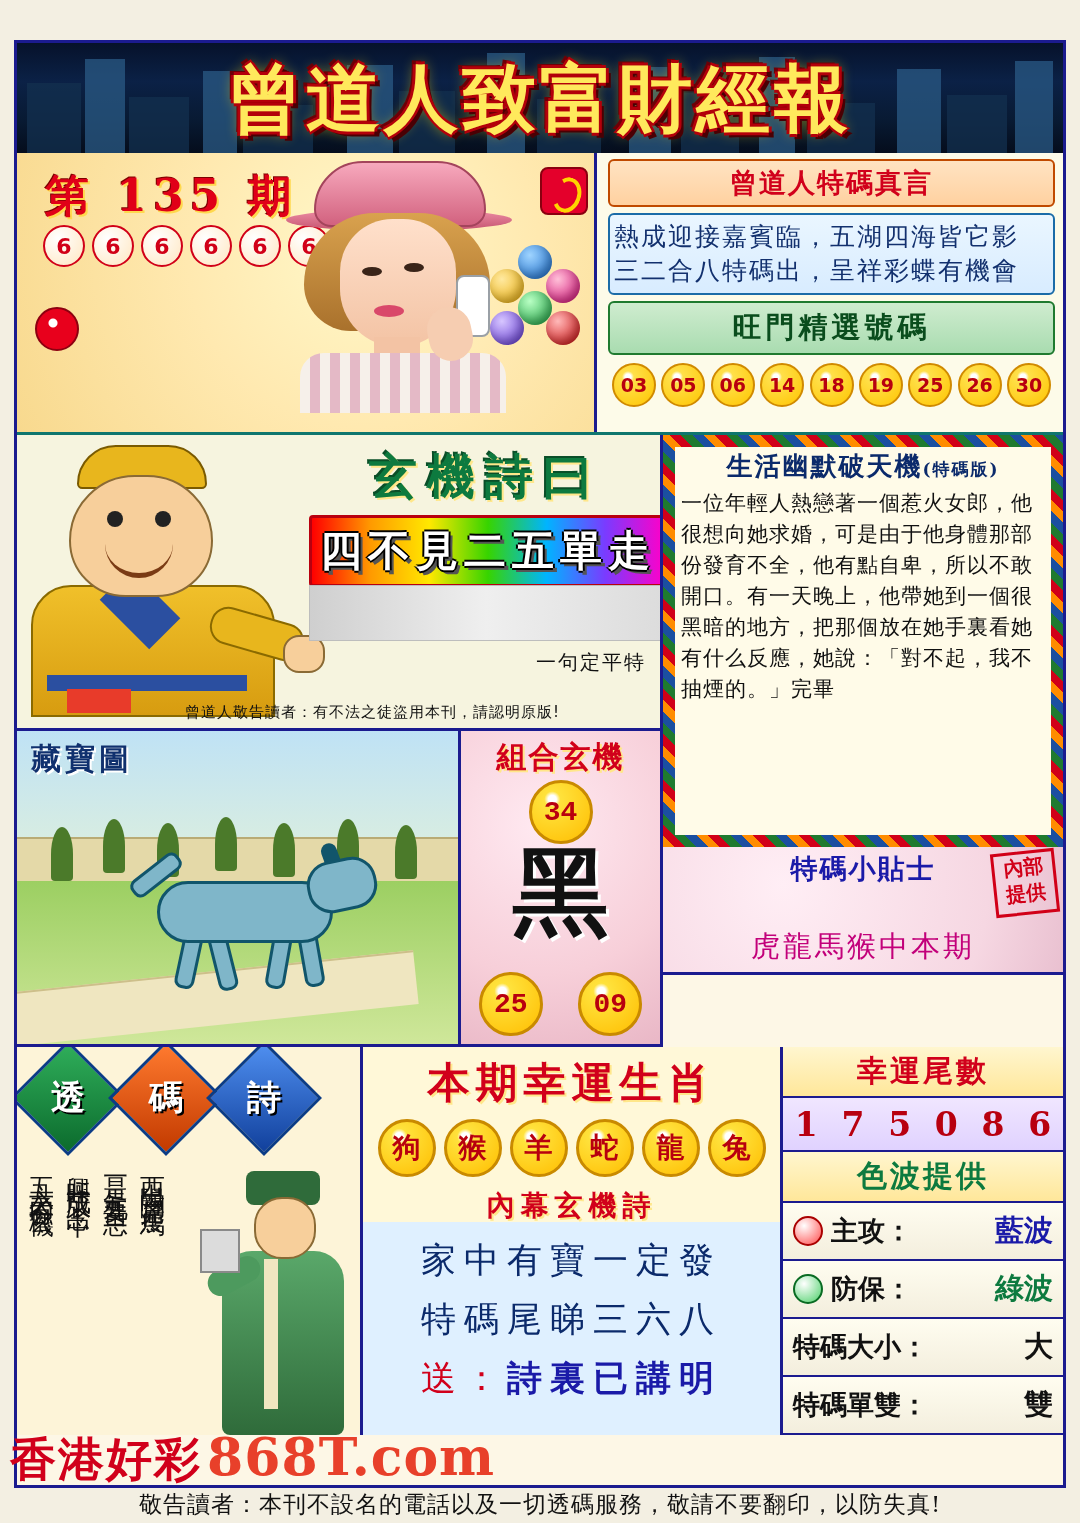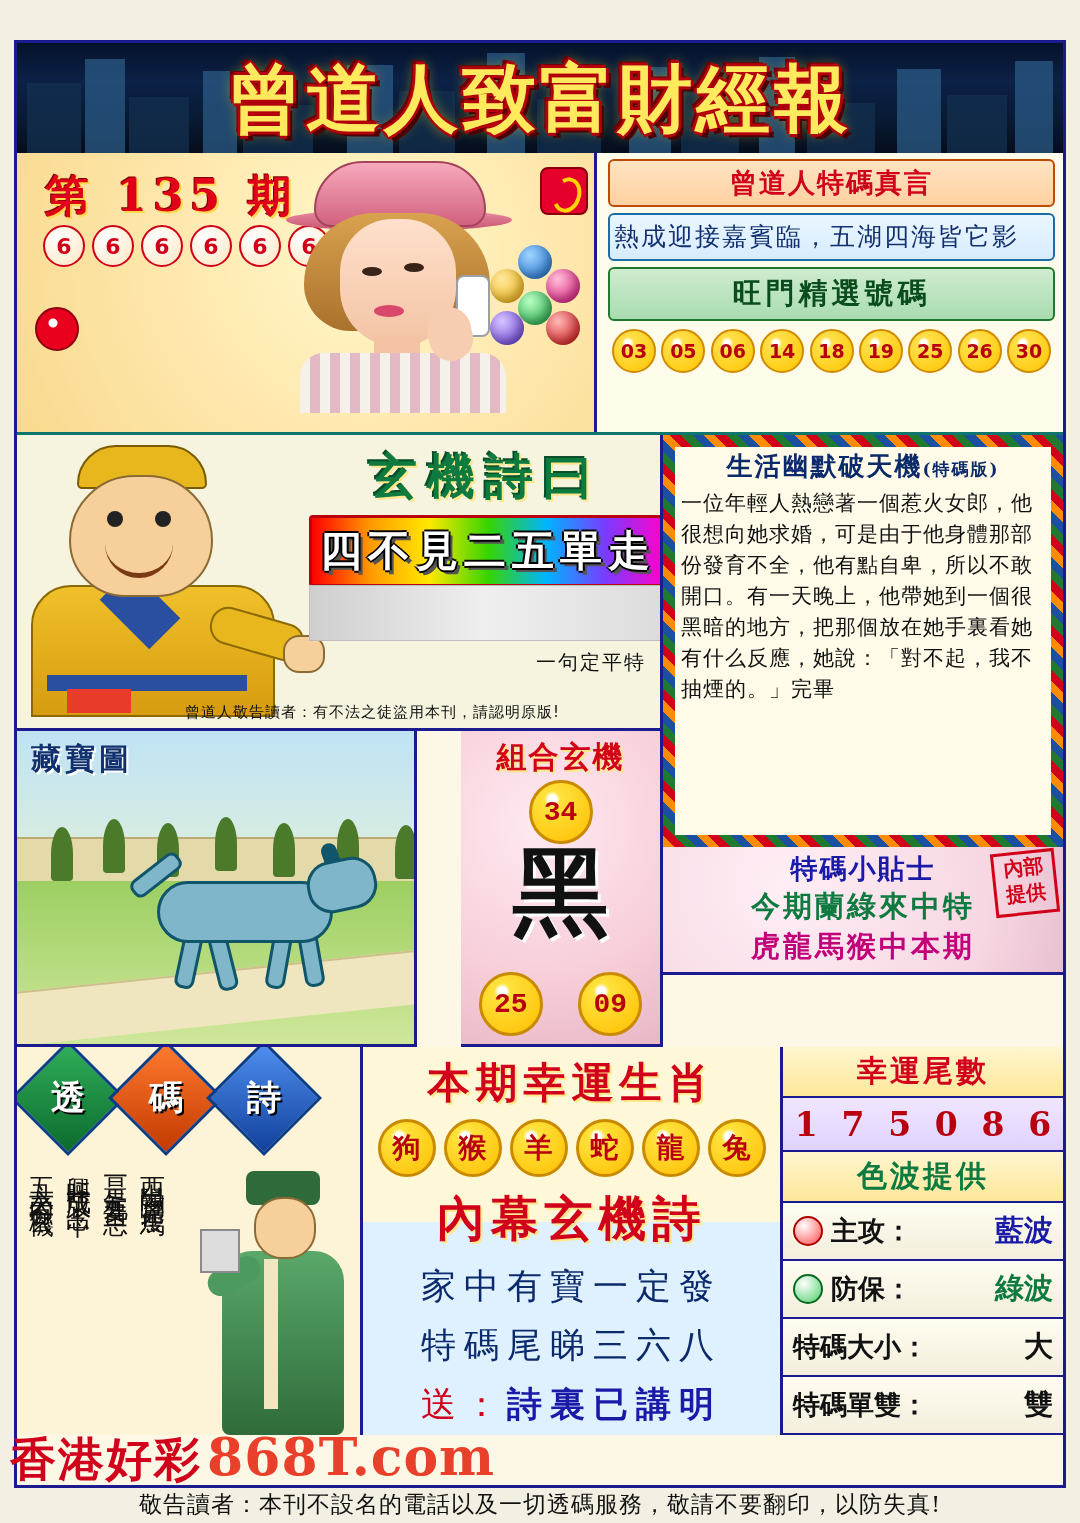--- a/index.html
+++ b/index.html
@@ -105,21 +105,21 @@
     display:flex;align-items:center;justify-content:center;border-radius:4px;}
   .rainbow span{font-family:"DejaVu Serif","Liberation Serif",serif;font-weight:bold;font-size:42px;letter-spacing:6px;
     color:#ffffff;text-shadow:-2px 0 #000,2px 0 #000,0 -2px #000,0 2px #000,4px 4px 0 #555;}
   .blankbar{position:absolute;left:292px;top:150px;width:352px;height:54px;
     background:linear-gradient(90deg,#cfcfcf,#efefef,#dcdcdc);border:1px solid #bdbdbd;}
   .onesent{position:absolute;right:14px;top:214px;font-family:"DejaVu Serif","Liberation Serif",serif;
     font-size:20px;color:#111;letter-spacing:2px;}
   .warn-small{position:absolute;left:168px;bottom:6px;font-size:15px;color:#111;letter-spacing:1px;}
 
   
-  .treasure{position:absolute;left:17px;top:731px;width:400px;height:316px;background:#cfe8b0;
+  .treasure{position:absolute;left:17px;top:731px;width:444px;height:316px;background:#cfe8b0;
     border-right:3px solid #1b1b8f;border-bottom:3px solid #1b1b8f;box-sizing:border-box;overflow:hidden;}
   .tr-label{position:absolute;left:14px;top:8px;z-index:5;font-family:"DejaVu Serif","Liberation Serif",serif;
     font-weight:bold;font-size:30px;letter-spacing:4px;color:#10306e;text-shadow:2px 2px 0 #fff;}
   .sky{position:absolute;left:0;top:0;width:100%;height:46%;background:linear-gradient(180deg,#bfe2f5,#dff0dc);}
   .hill{position:absolute;left:0;top:34%;width:100%;height:22%;background:#e4d9a8;border-top:2px solid #b9ab74;}
   .grass{position:absolute;left:0;bottom:0;width:100%;height:52%;background:linear-gradient(180deg,#9ccf62,#cfe79a);}
   .road{position:absolute;left:-20px;bottom:18px;width:420px;height:52px;background:#efe6c0;transform:rotate(-6deg);border-top:2px solid #cdbf8a;}
   .tree{position:absolute;width:22px;height:54px;background:#4b7a2a;border-radius:50% 50% 4px 4px;}
   .dog{position:absolute;left:110px;top:120px;width:250px;height:120px;}
   .dog .torso{position:absolute;left:30px;top:30px;width:170px;height:56px;border-radius:40px;background:#7fb6c9;border:3px solid #11556b;}
@@ -146,21 +146,21 @@
     border-image:repeating-linear-gradient(45deg,#ff8c00 0 8px,#d10018 8px 16px,#1f7a2f 16px 24px,#1b4fa0 24px 32px) 12;}
   .humor h3{margin:2px 0 4px;text-align:center;font-family:"DejaVu Serif","Liberation Serif",serif;font-size:26px;color:#0b2a6b;letter-spacing:2px;}
   .humor h3 small{font-size:17px;}
   .humor p{margin:0 6px;font-family:"DejaVu Serif","Liberation Serif",serif;font-size:21px;line-height:31px;color:#111;letter-spacing:1px;}
 
   .tips{position:absolute;left:663px;top:847px;width:400px;height:128px;
     background:radial-gradient(circle at 30% 30%,#ffeef5,#f6d7e2 70%,#e9c0d0 100%);
     border-bottom:3px solid #1b1b8f;box-sizing:border-box;}
   .tips .t1{text-align:center;margin-top:4px;font-family:"DejaVu Serif","Liberation Serif",serif;font-weight:bold;font-size:27px;color:#1a1aa8;letter-spacing:2px;}
   .tips .t2{text-align:center;font-family:"DejaVu Serif","Liberation Serif",serif;font-weight:bold;font-size:29px;color:#0d7a3f;letter-spacing:3px;}
-  .tips .t3{text-align:center;font-family:"DejaVu Serif","Liberation Serif",serif;font-weight:bold;font-size:29px;color:#c2007a;letter-spacing:3px;}
+  .tips .t3{text-align:center;font-family:"DejaVu Serif","Liberation Serif",serif;font-weight:normal;font-size:29px;color:#c2007a;letter-spacing:3px;margin-top:40px;}
   .stamp{position:absolute;right:6px;top:4px;width:58px;height:58px;border:3px solid #d10018;color:#d10018;
     font-weight:bold;font-size:20px;line-height:26px;text-align:center;transform:rotate(-6deg);}
   .qianbox{position:absolute;left:663px;top:975px;width:400px;height:72px;background:#f2ecff;
     border-bottom:3px solid #1b1b8f;box-sizing:border-box;display:flex;}
   .qianbox .side{width:70px;display:flex;align-items:center;justify-content:center;gap:2px;
     background:linear-gradient(180deg,#ffd7a0,#cfe0ff);font-size:14px;writing-mode:vertical-rl;}
   .qianbox .lines{flex:1;padding:4px 6px;font-family:"DejaVu Serif","Liberation Serif",serif;font-size:21px;line-height:31px;color:#111;letter-spacing:1px;}
 
   
   .bl{position:absolute;left:17px;top:1047px;width:346px;height:388px;background:#fdf4d8;
@@ -181,21 +181,21 @@
 
   .bm{position:absolute;left:363px;top:1047px;width:420px;height:388px;
     background:linear-gradient(180deg,#fff8d8 0 45%,#dff0ff 45% 100%);
     border-right:3px solid #1b1b8f;box-sizing:border-box;text-align:center;}
   .bm .h1{margin-top:8px;font-family:"DejaVu Serif","Liberation Serif",serif;font-weight:bold;font-size:42px;
     letter-spacing:6px;color:#d1001b;text-shadow:2px 2px 0 #ffe78a;}
   .zodiac{display:flex;justify-content:center;gap:8px;margin-top:8px;}
   .zodiac span{width:52px;height:52px;border-radius:50%;display:flex;align-items:center;justify-content:center;
     font-family:"DejaVu Serif","Liberation Serif",serif;font-weight:bold;font-size:28px;color:#b8000f;
     background:radial-gradient(circle at 35% 28%,#fff 0 4px,#ffe23c 8px,#ffbd00 100%);border:3px solid #c98a00;}
-  .bm .h2{margin-top:10px;font-family:"DejaVu Serif","Liberation Serif",serif;font-weight:bold;font-size:48px;
+  .bm .h2{margin-top:10px;font-family:"DejaVu Serif","Liberation Serif",serif;font-weight:bold;font-size:28px;
     letter-spacing:6px;color:#d1001b;text-shadow:2px 2px 0 #ffe78a;}
   .bm .l{margin-top:12px;font-family:"DejaVu Serif","Liberation Serif",serif;font-size:35px;letter-spacing:8px;color:#0b2a6b;}
   .bm .l.blue b{color:#1a1aa8;}
 
   .br{position:absolute;left:783px;top:1047px;width:280px;height:388px;background:#f4f8ff;box-sizing:border-box;}
   .br .hdr{text-align:center;font-family:"DejaVu Serif","Liberation Serif",serif;font-weight:bold;font-size:30px;
     letter-spacing:3px;color:#d1001b;background:linear-gradient(180deg,#fff6cf,#ffe79a);padding:4px 0;border-bottom:2px solid #1b1b8f;}
   .tails{display:flex;justify-content:space-around;align-items:center;height:52px;border-bottom:2px solid #1b1b8f;
     background:linear-gradient(180deg,#f0e6ff,#e0d2ff);}
   .tails span{font-family:"DejaVu Serif","Liberation Serif",serif;font-weight:bold;font-size:33px;color:#b8000f;}
@@ -283,20 +283,21 @@
     </div>
 
     <div class="logo-swirl"></div>
 
     <div class="right-col">
       <div class="rbox h">
         <div class="t">曾道人特碼真言</div>
       </div>
       <div class="poem">
         <div>熱成迎接嘉賓臨，五湖四海皆它影</div>
+        <div>三二合八特碼出，呈祥彩蝶有機會</div>
       </div>
       <div class="greenbar">
         <span>旺門精選號碼</span>
       </div>
       <div class="numrow">
         <span>03</span>
         <span>05</span>
         <span>06</span>
         <span>14</span>
         <span>18</span>
@@ -369,21 +370,20 @@
   <div class="humor">
     <h3>
       <span>生活幽默破天機</span><small>(特碼版)</small>
     </h3>
     <p>一位年輕人熱戀著一個惹火女郎，他很想向她求婚，可是由于他身體那部份發育不全，他有點自卑，所以不敢開口。有一天晚上，他帶她到一個很黑暗的地方，把那個放在她手裏看她有什么反應，她說：「對不起，我不抽煙的。」完畢</p>
   </div>
 
   <div class="tips">
     <div class="stamp">內部提供</div>
     <div class="t1">特碼小貼士</div>
-    <div class="t2">今期蘭綠來中特</div>
     <div class="t3">虎龍馬猴中本期</div>
   </div>
 
 
   <div class="bl">
     <div class="diamonds">
       <div class="dia" style="background:linear-gradient(135deg,#2fae5a,#0c6b2d)">
           <span>透</span>
         </div>
       <div class="dia" style="background:linear-gradient(135deg,#ff7a2f,#c23a00)">

